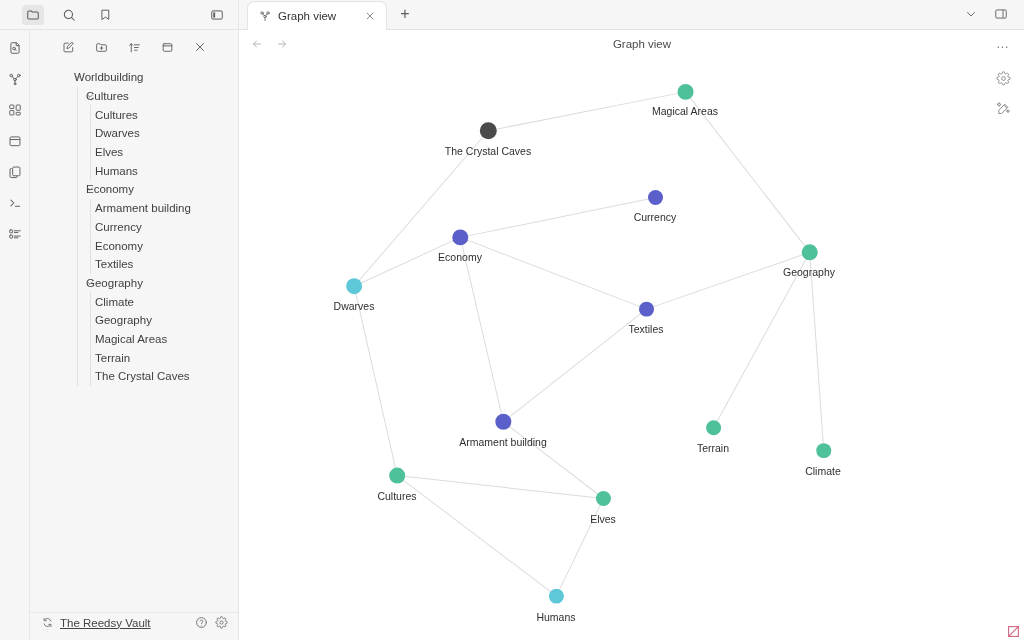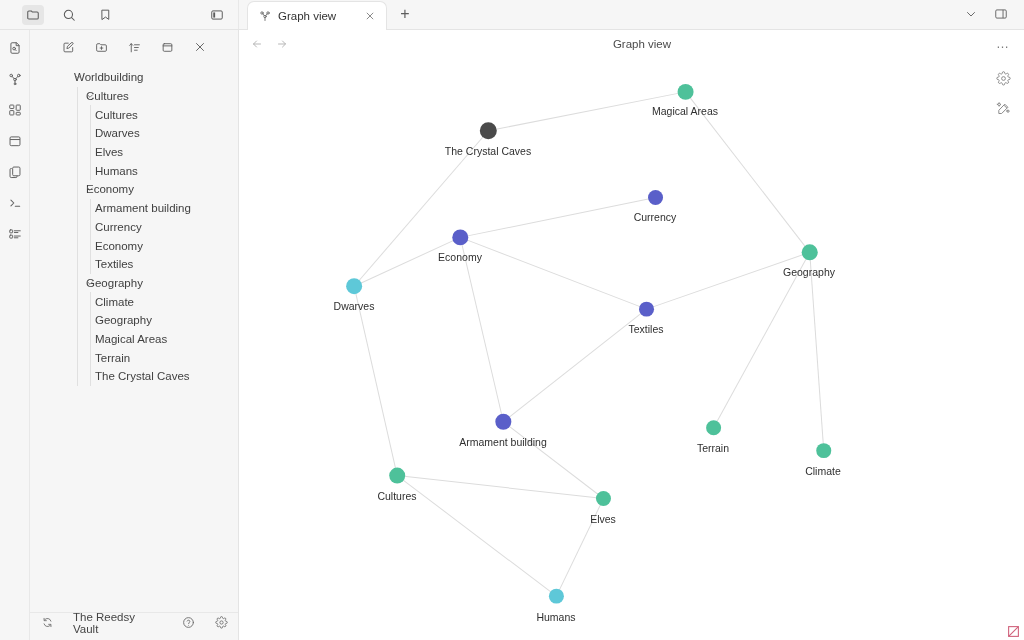--- a/index.html
+++ b/index.html
@@ -114,22 +114,22 @@
   .tree-row.l0 .tlabel { margin-left: 12px; }
   .tree-row.l1 .tlabel { margin-left: 12px; }
   .guide {
     position: absolute; left: 0; top: 0; bottom: 0; width: 1px; background: #e0e0e0;
   }
   .g1 { left: 47px; }
   .g2 { left: 60px; }
 
   .sidebar-status {
     height: 28px; border-top: 1px solid #e8e8e8;
-    display: flex; align-items: center; gap: 20px;
-    padding: 0 10px 8px 12px; font-size: 11.5px; color: #444;
+    display: flex; align-items: center; gap: 7px;
+    padding: 0 10px 8px 12px; font-size: 11.5px; color: #444; text-decoration: underline;
   }
   .sidebar-status .vault-name { flex: 1; font-size: 11.5px; }
   .st-icon { color: #6c6c6c; display:flex; align-items:center;}
 
   
   .main { flex: 1; display: flex; flex-direction: column; min-width: 0; position: relative; background: #fff; }
   .main-header {
     height: 27px; min-height: 27px;
     display: flex; align-items: center;
     padding: 0 12px 0 10px;

